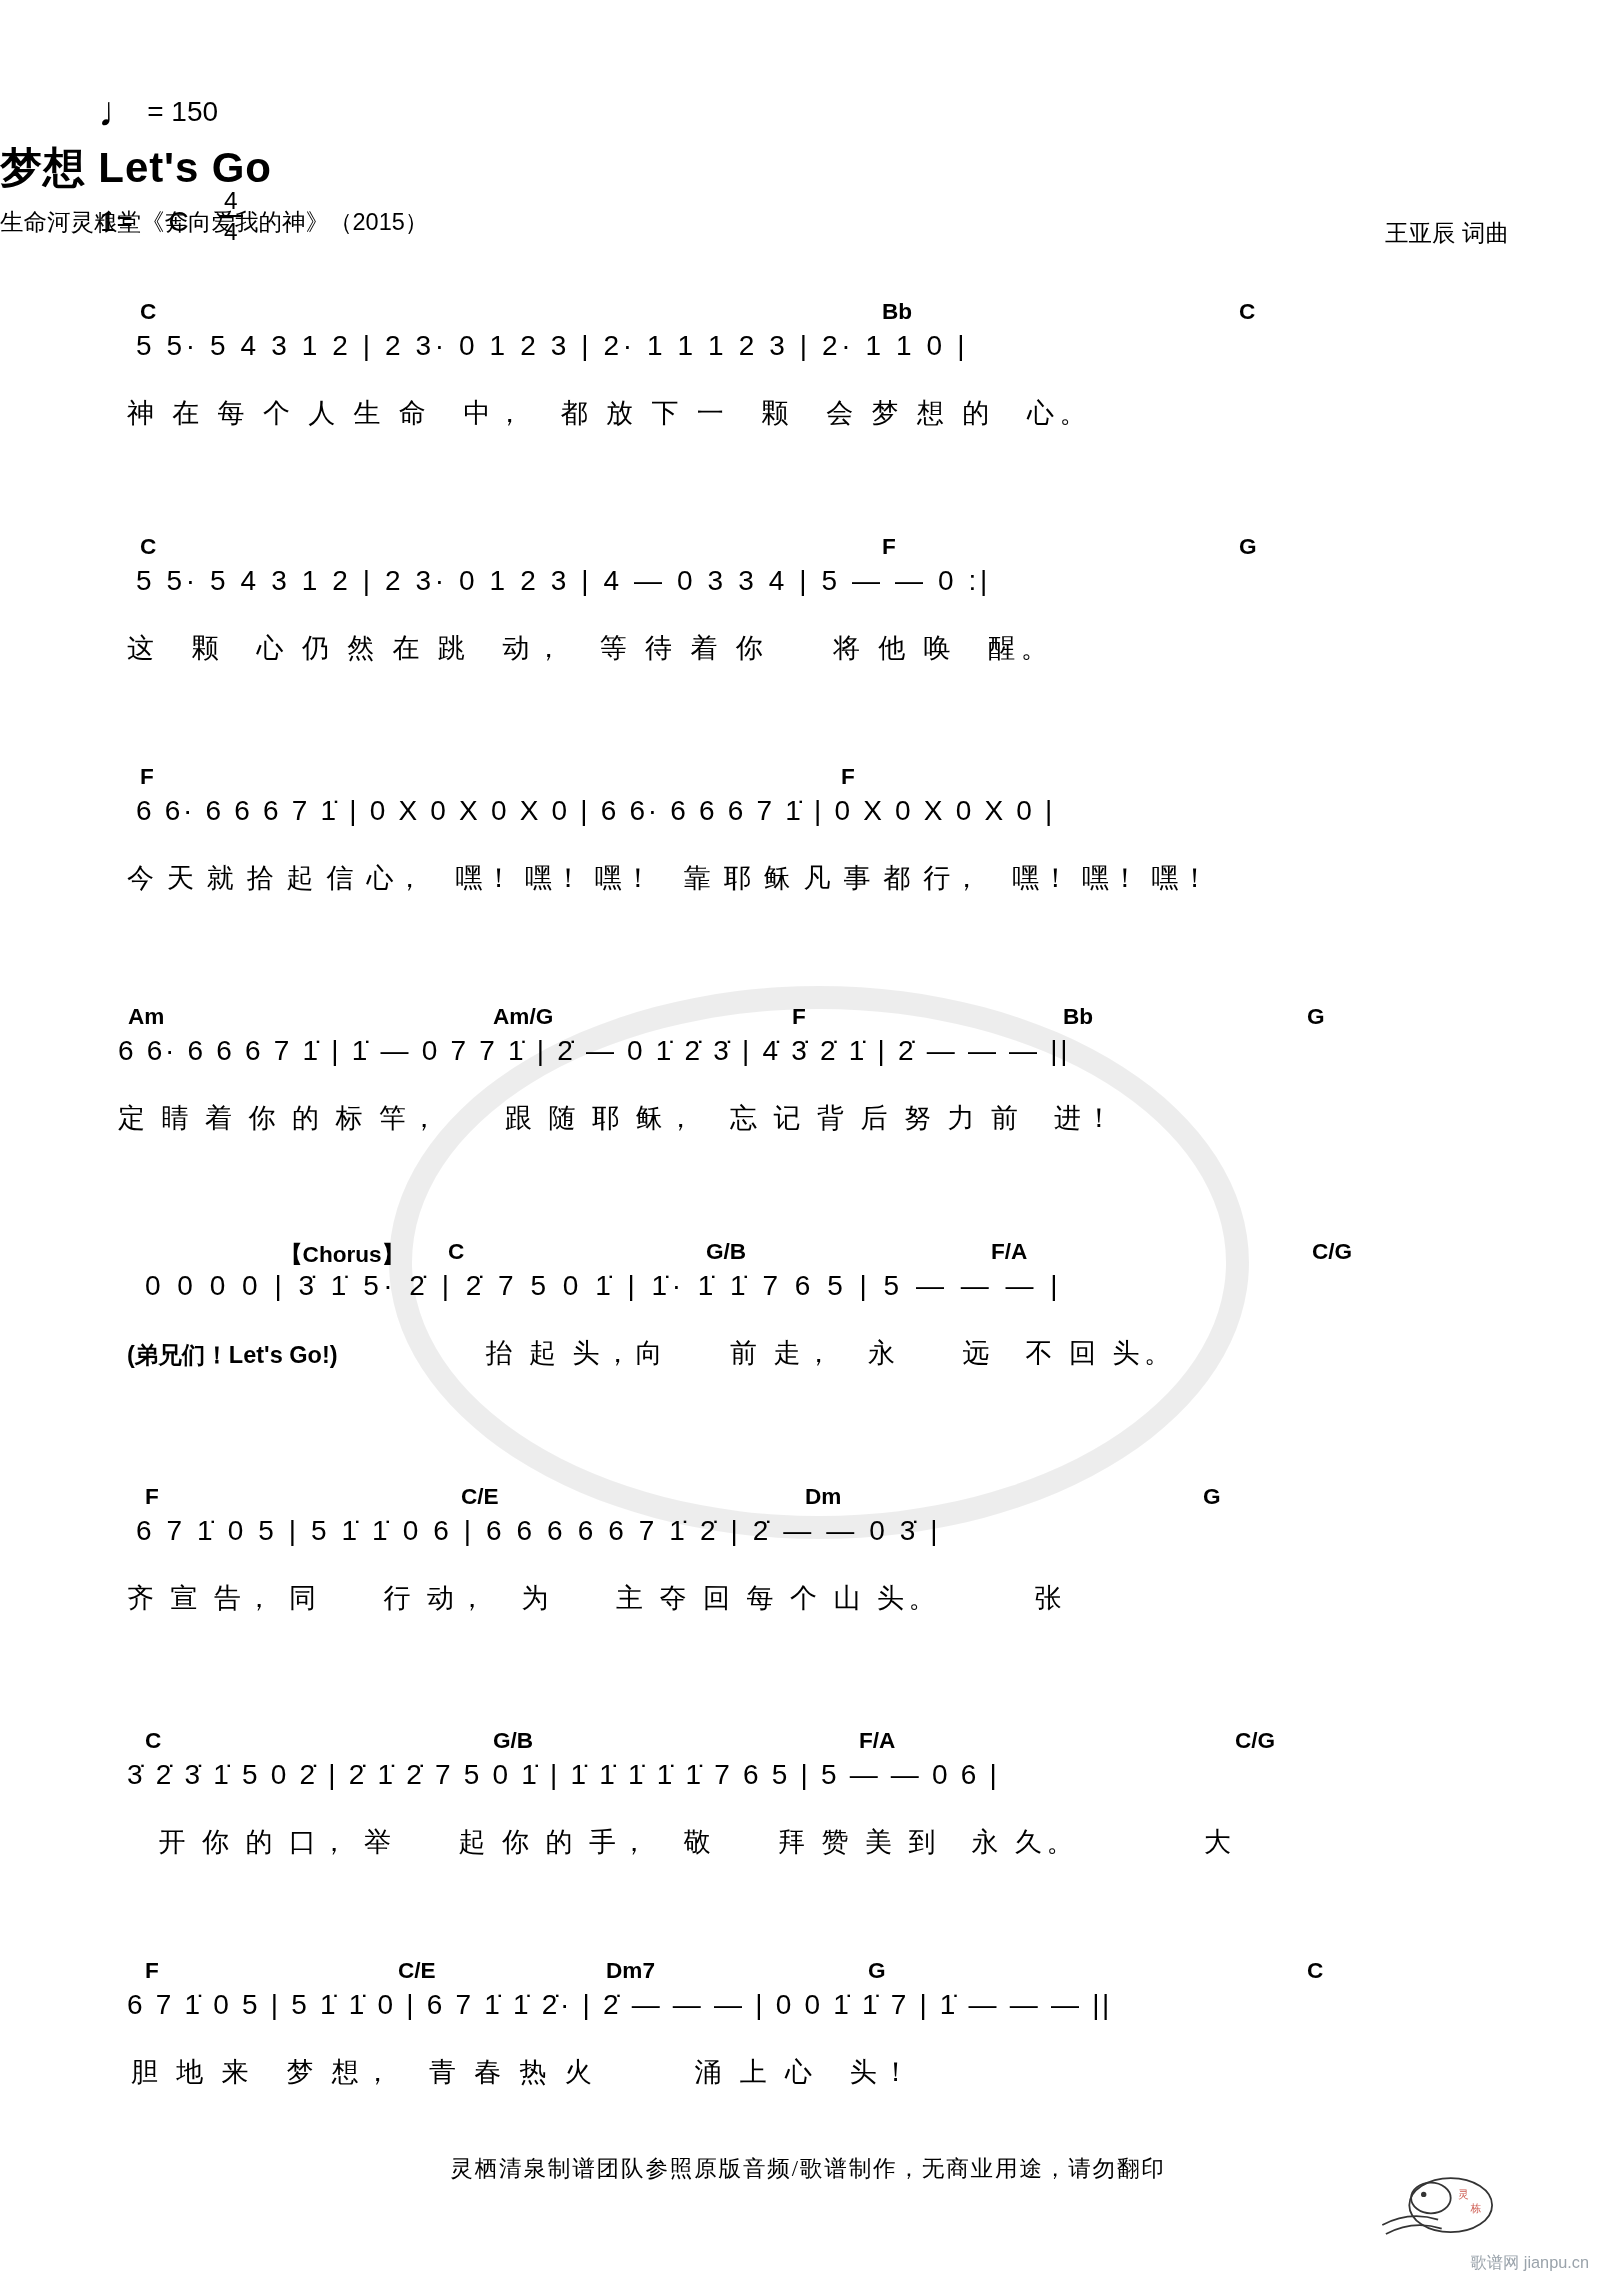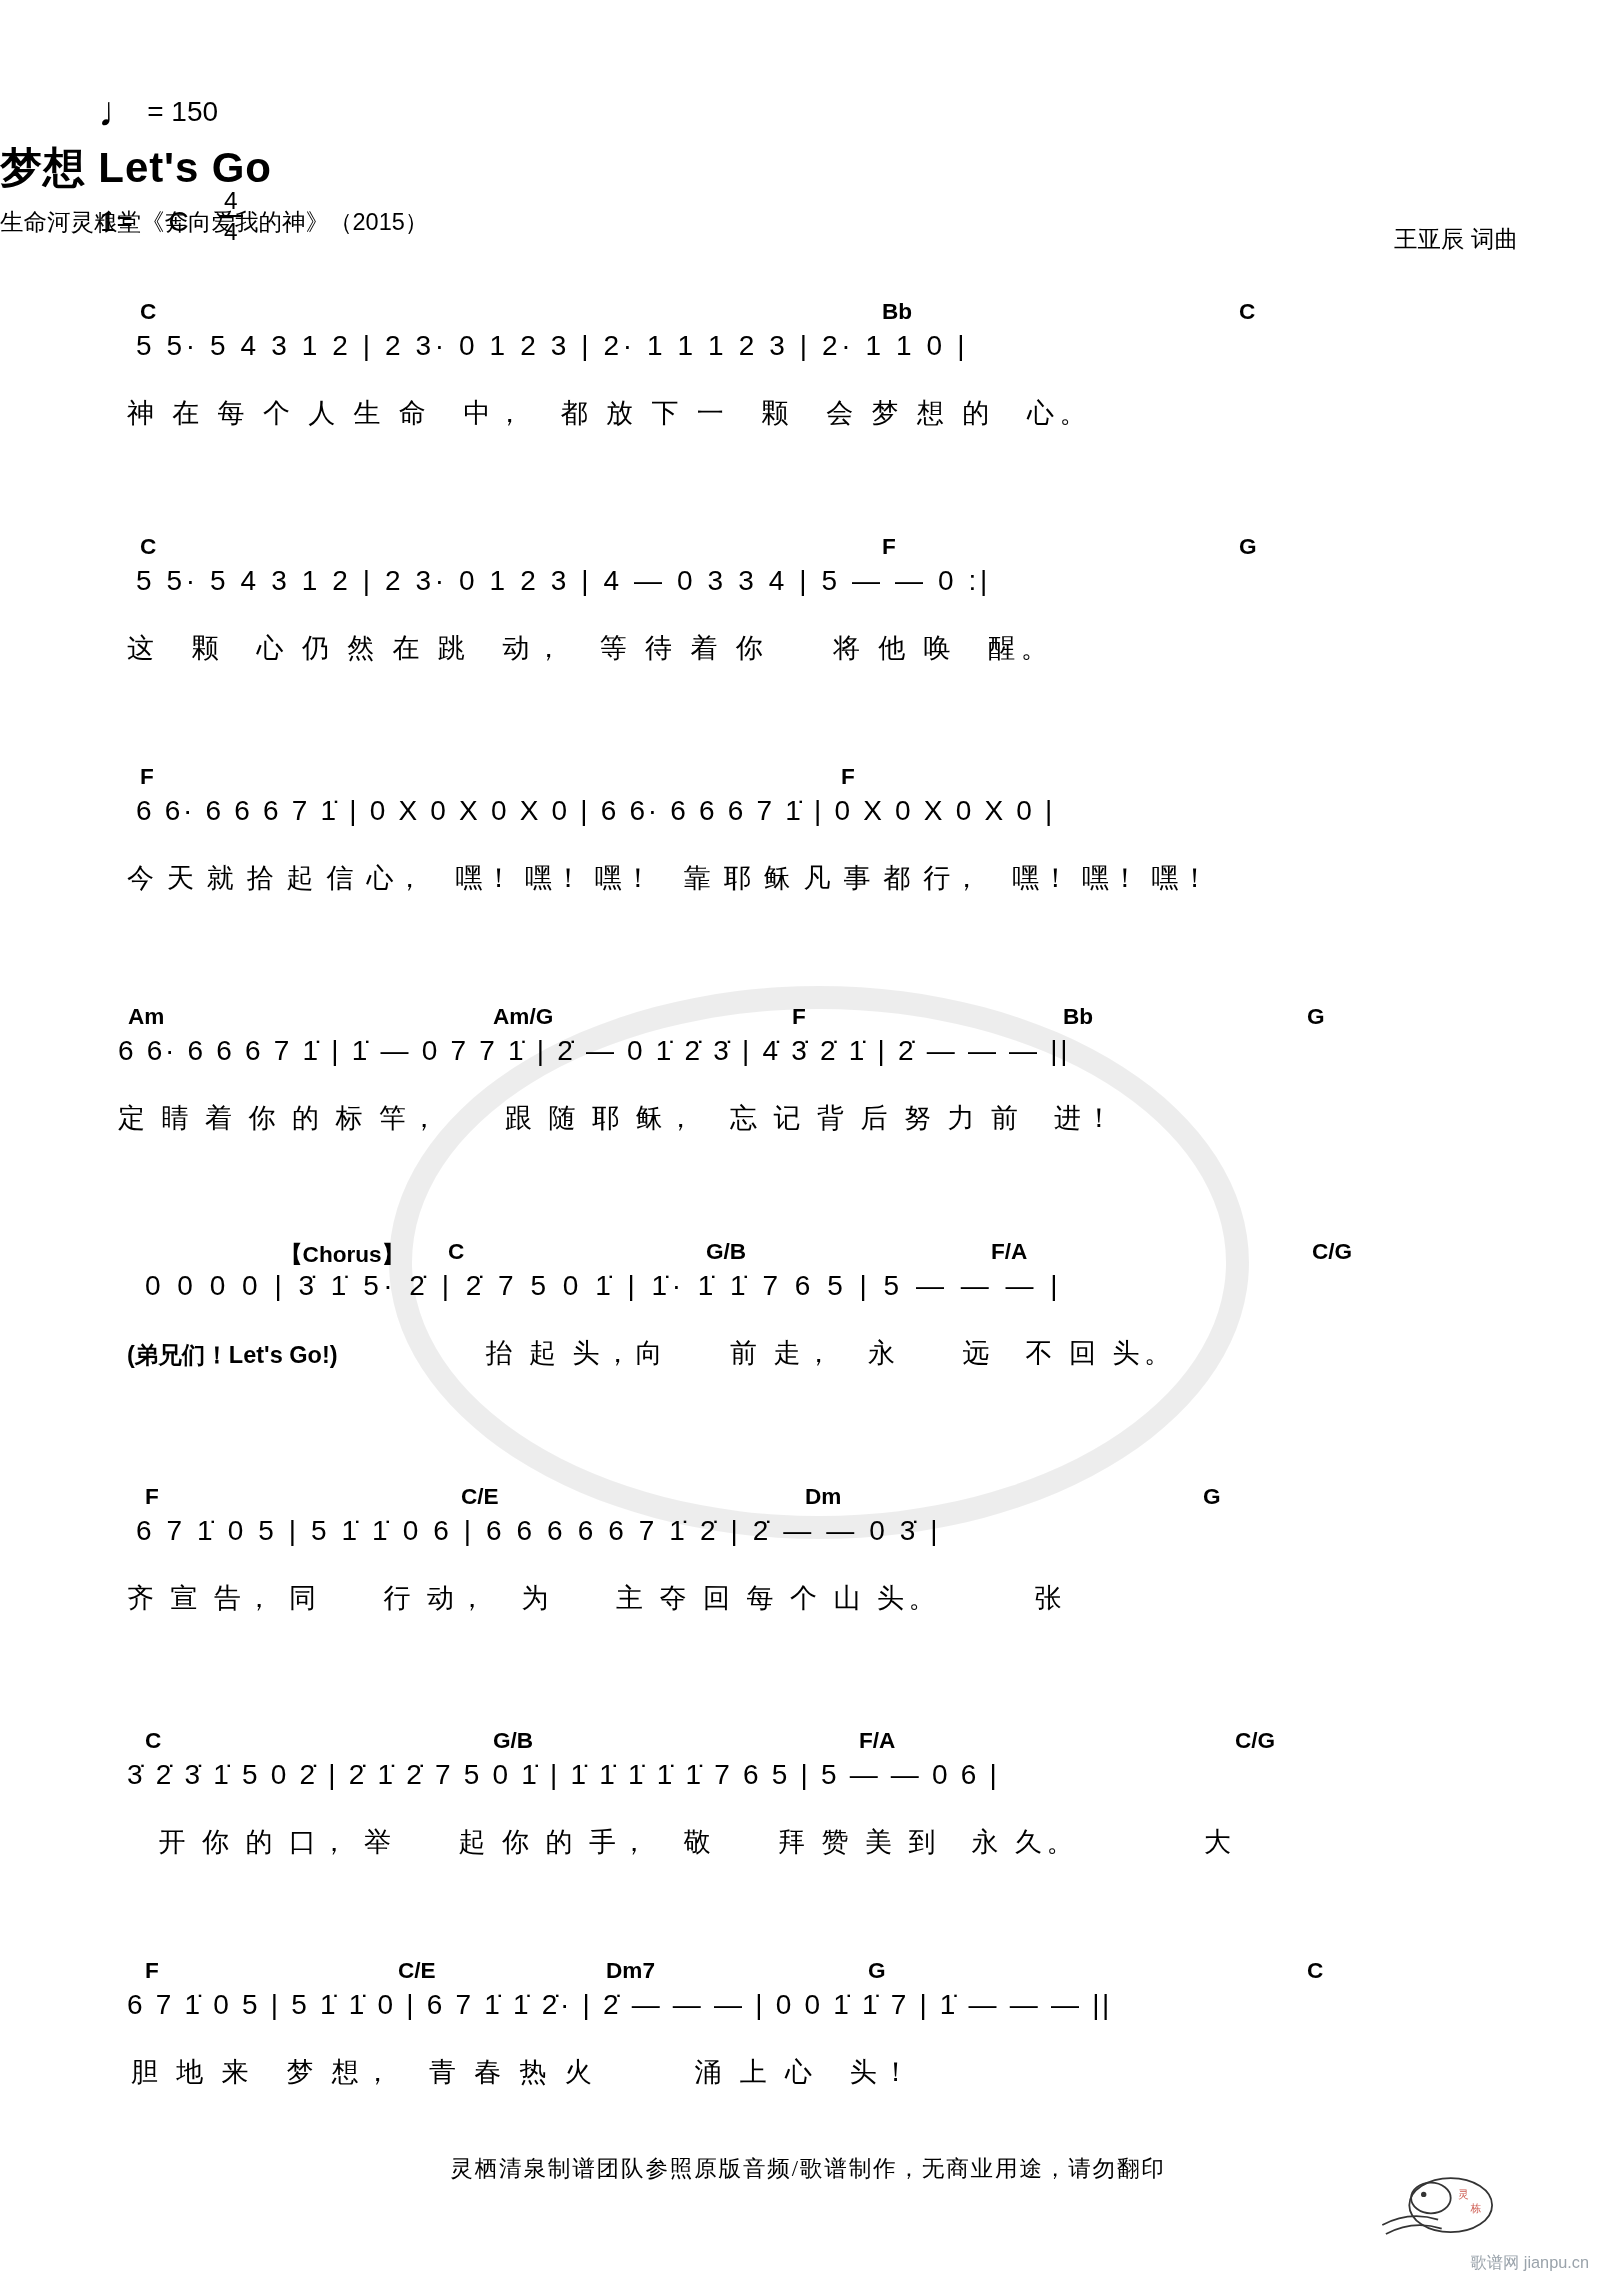--- a/index.html
+++ b/index.html
@@ -11,21 +11,21 @@
 
   
   .tempo{position:absolute;left:98px;top:95px;font-size:28px;display:flex;align-items:center;gap:7.2px;}
   .tempo .note{font-size:42px;line-height:0.8;}
   .key{position:absolute;left:100px;top:206px;font-size:28px;letter-spacing:0.9px;}
   .meter{position:absolute;left:219px;top:188px;font-size:24.4px;text-align:center;line-height:1.05;}
   .meter .num{display:block;}
   .meter .bar{display:block;width:23.5px;height:1.8px;background:#000;margin:1.8px auto;}
   .title{position:absolute;left:0;top:140px;width:1616px;text-align:left;font-size:42px;font-weight:bold;letter-spacing:0.9px;}
   .subtitle{position:absolute;left:0;top:206px;width:1616px;text-align:left;font-size:23.5px;}
-  .composer{position:absolute;right:98px;top:217px;font-size:23.5px;margin-top:6px;}
+  .composer{position:absolute;right:107px;top:217px;font-size:23.5px;}
 
   
   .system{position:absolute;left:0;width:1616px;}
   .chords{position:relative;height:31px;}
   .chord{position:absolute;font-size:22.6px;font-weight:bold;top:0;}
   .notes{position:relative;height:65px;font-size:28px;white-space:nowrap;text-decoration:underline;}
   .notes .row{position:absolute;left:0;top:0;}
   .lyrics{position:relative;height:51px;font-size:27px;white-space:nowrap;}
   .lyrics .row{position:absolute;left:0;top:0;}
 

